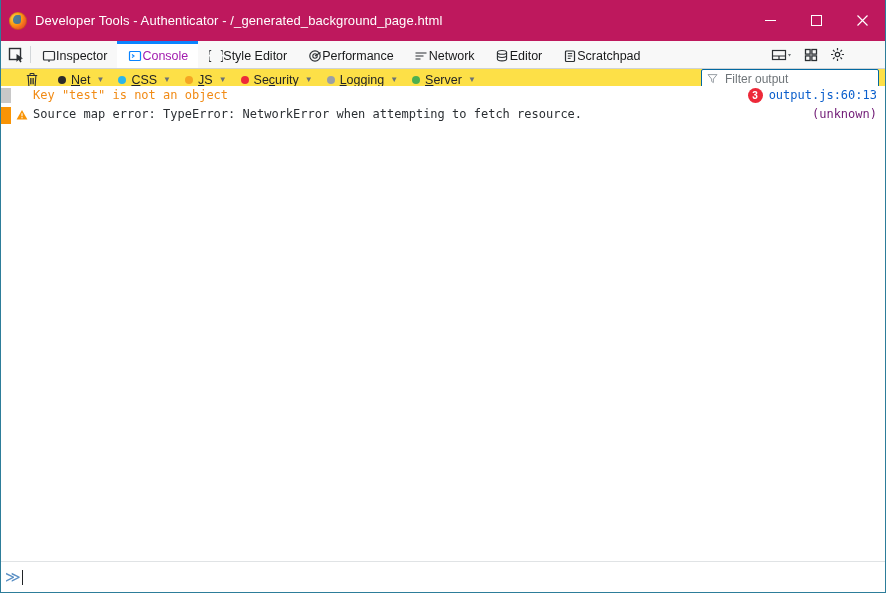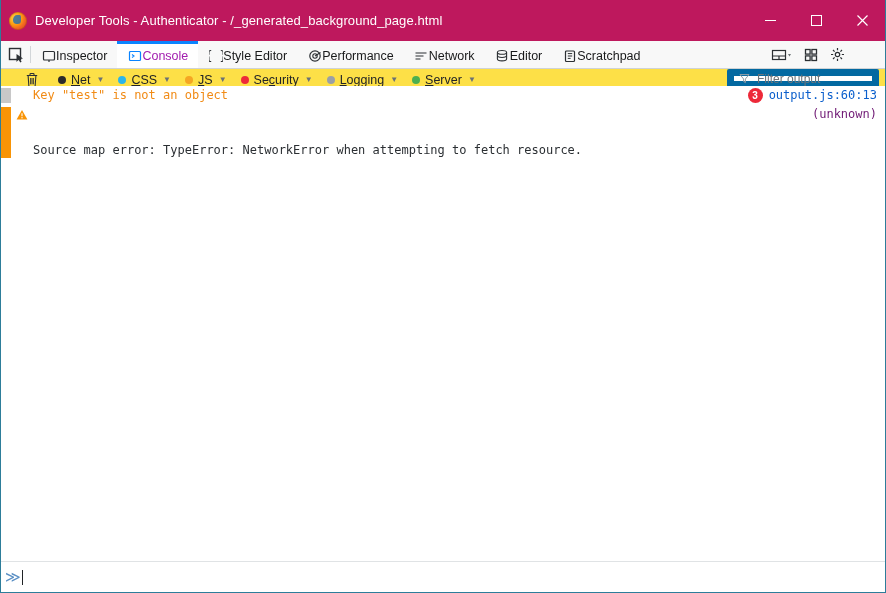--- a/index.html
+++ b/index.html
@@ -173,24 +173,24 @@
   .filt .lbl u { text-decoration: underline; }
   .filt .caret {
     font-size: 8px;
     color: #6b7175;
     margin-left: 1px;
     line-height: 1;
   }
   #filter-input-wrap {
     margin-left: auto;
     margin-right: 6px;
-    width: 152px;
+    width: 178px;
     height: 19px;
     background: #ffffff;
-    border: 7px solid #0369a1;
+    border: 1px solid #0369a1;
     border-radius: 2px;
     display: flex;
     align-items: center;
     padding: 0 5px;
     box-sizing: border-box;
   }
   #filter-input-wrap .funnel { flex: none; margin-right: 5px; display:flex; }
   #filter-input {
     border: none;
     outline: none;
@@ -266,21 +266,21 @@
     box-sizing: border-box;
   }
   .srclink {
     color: #0b5fcc;
     text-decoration: none;
   }
   .unknown-loc { color: #701a75; }
 
   .msg.warn .gutter { background: #f89406; }
   .msg.plain .gutter { background: #c8c8c8; }
-  .msg.warn .line { color: #2b2f33; margin-top: 36px; }
+  .msg.warn .line { color: #2b2f33; }
   .msg.plain .line { color: #f18b16; }
 
   .learnmore {
     color: #0b5fcc;
     text-decoration: underline;
   }
 
   
   #prompt {
     position: absolute;

